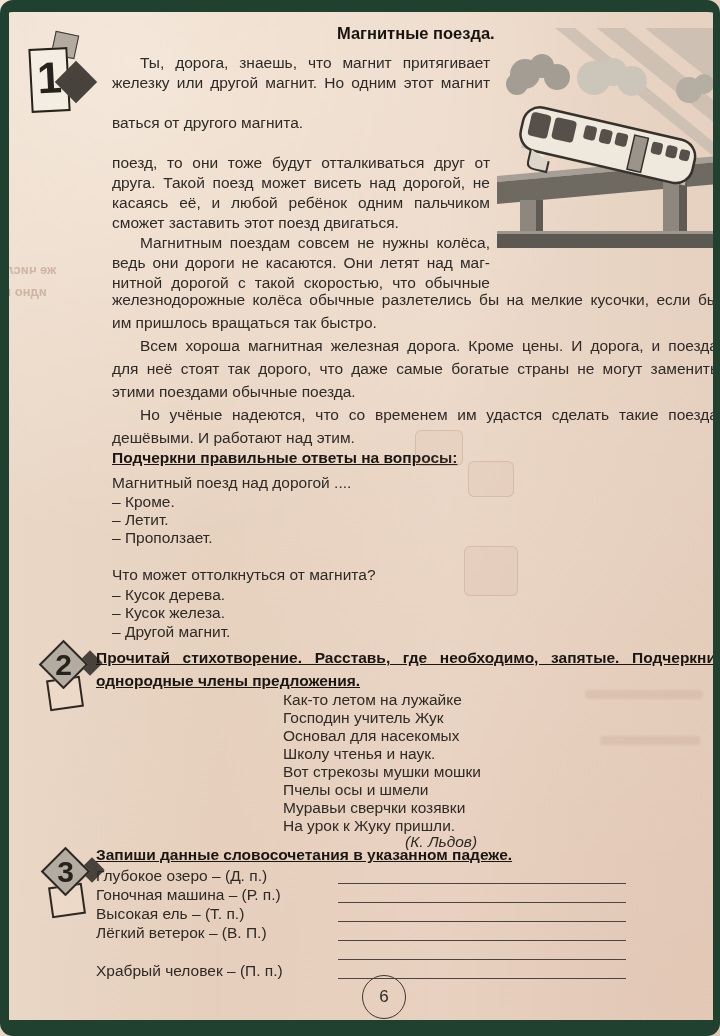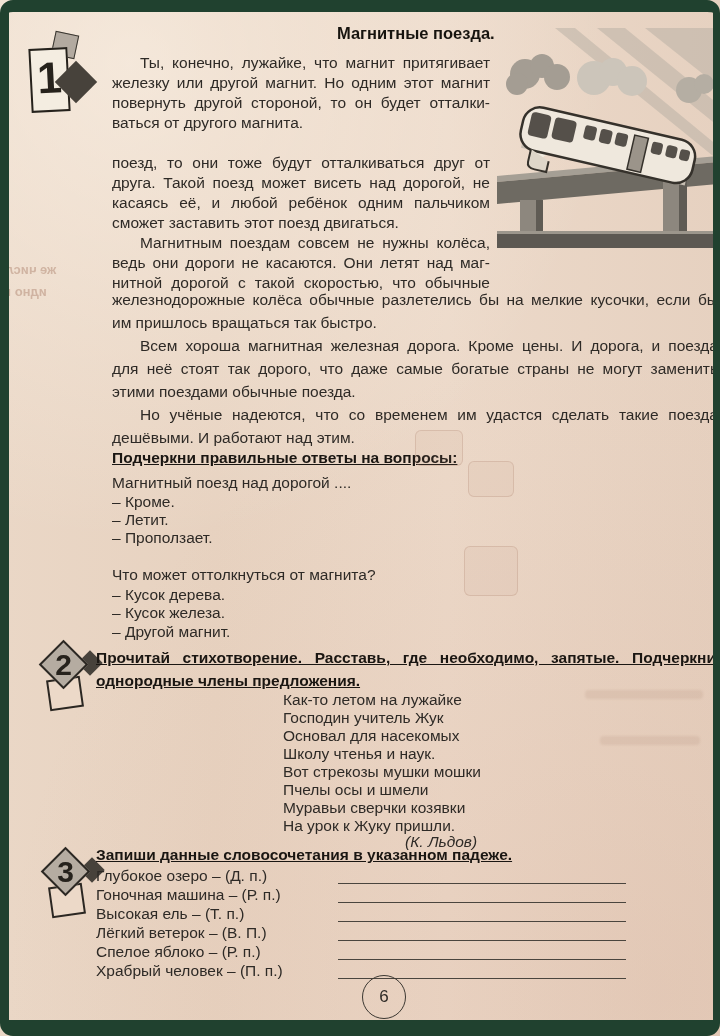--- a/index.html
+++ b/index.html
@@ -114,23 +114,22 @@
   </div>
 
   <div class="marker" style="left:28px;top:36px;">
     <div class="m-sq-gray"></div>
     <div class="m-card">1</div>
     <div class="m-dk"></div>
   </div>
 
   <div class="title">Магнитные поезда.</div>
 
-  <div class="ln nw j ind" style="top:53px">Ты, конечно, лужайке, что магнит притягивает</div>
+  <div class="ln nw j ind" style="top:53px">Ты, дорога, знаешь, что магнит притягивает</div>
   <div class="ln nw j" style="top:73px">железку или другой магнит. Но одним этот магнит</div>
-  <div class="ln nw j" style="top:93px">повернуть другой стороной, то он будет отталки-</div>
   <div class="ln nw" style="top:113px">ваться от другого магнита.</div>
 
   <div class="ln nw j" style="top:173px">друга. Такой поезд может висеть над дорогой, не</div>
   <div class="ln nw j" style="top:153px">поезд, то они тоже будут отталкиваться друг от</div>
   <div class="ln nw j" style="top:193px">касаясь её, и любой ребёнок одним пальчиком</div>
   <div class="ln nw" style="top:213px">сможет заставить этот поезд двигаться.</div>
 
   <div class="ln nw j ind" style="top:233px">Магнитным поездам совсем не нужны колёса,</div>
   <div class="ln nw j" style="top:253px">ведь они дороги не касаются. Они летят над маг-</div>
   <div class="ln nw j" style="top:273px">нитной дорогой с такой скоростью, что обычные</div>
@@ -186,21 +185,20 @@
   <div class="ln l96 b" style="top:845px">Запиши данные словосочетания в указанном падеже.</div>
 
   <div class="ln l96" style="top:866px">Глубокое озеро – (Д. п.)</div>
   <div class="blank" style="top:866px"></div>
   <div class="ln l96" style="top:885px">Гоночная машина – (Р. п.)</div>
   <div class="blank" style="top:885px"></div>
   <div class="ln l96" style="top:904px">Высокая ель – (Т. п.)</div>
   <div class="blank" style="top:904px"></div>
   <div class="ln l96" style="top:923px">Лёгкий ветерок – (В. П.)</div>
   <div class="blank" style="top:923px"></div>
-  <div class="ln l96" style="top:942px">Спелое яблоко – (Р. п.)</div>
   <div class="blank" style="top:942px"></div>
   <div class="ln l96" style="top:961px">Храбрый человек – (П. п.)</div>
   <div class="blank" style="top:961px"></div>
 
   <div class="pagenum">6</div>
 
   <div class="bleed" style="left:-6px;top:262px;">же число,</div>
   <div class="bleed" style="left:-4px;top:284px;">идно на</div>
   <div class="ghostbox" style="left:415px;top:430px;width:46px;height:34px;"></div>
   <div class="ghostbox" style="left:468px;top:461px;width:44px;height:34px;"></div>

